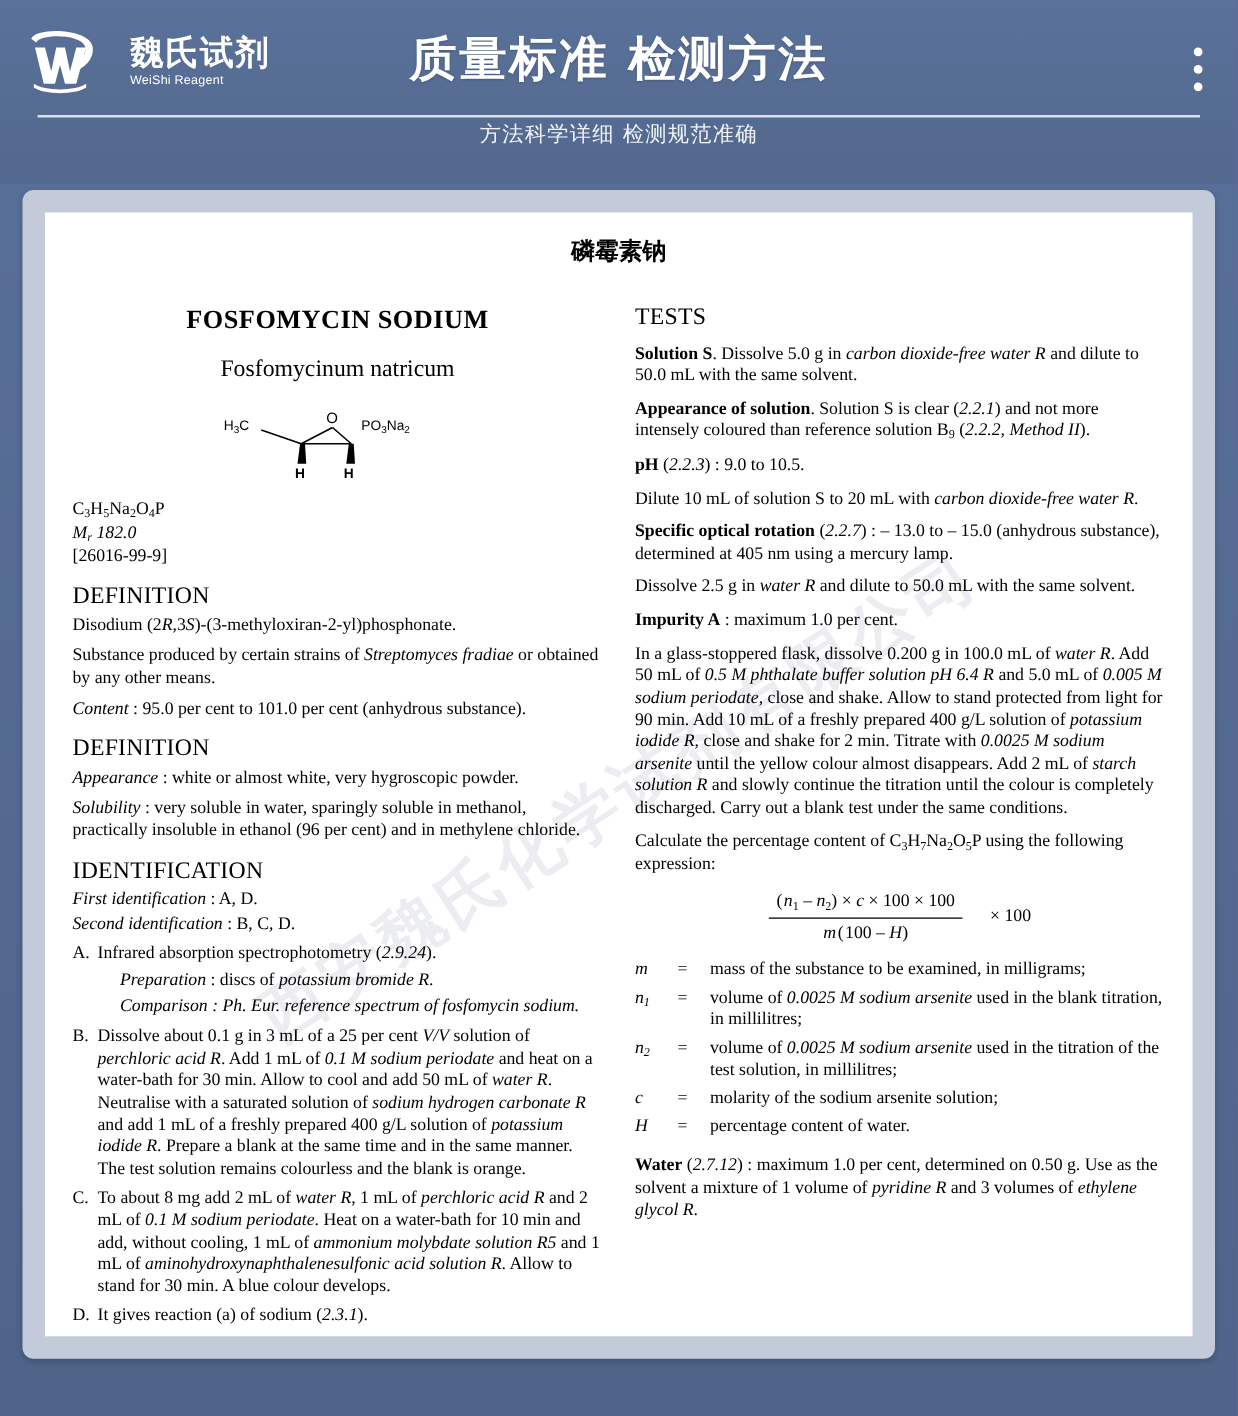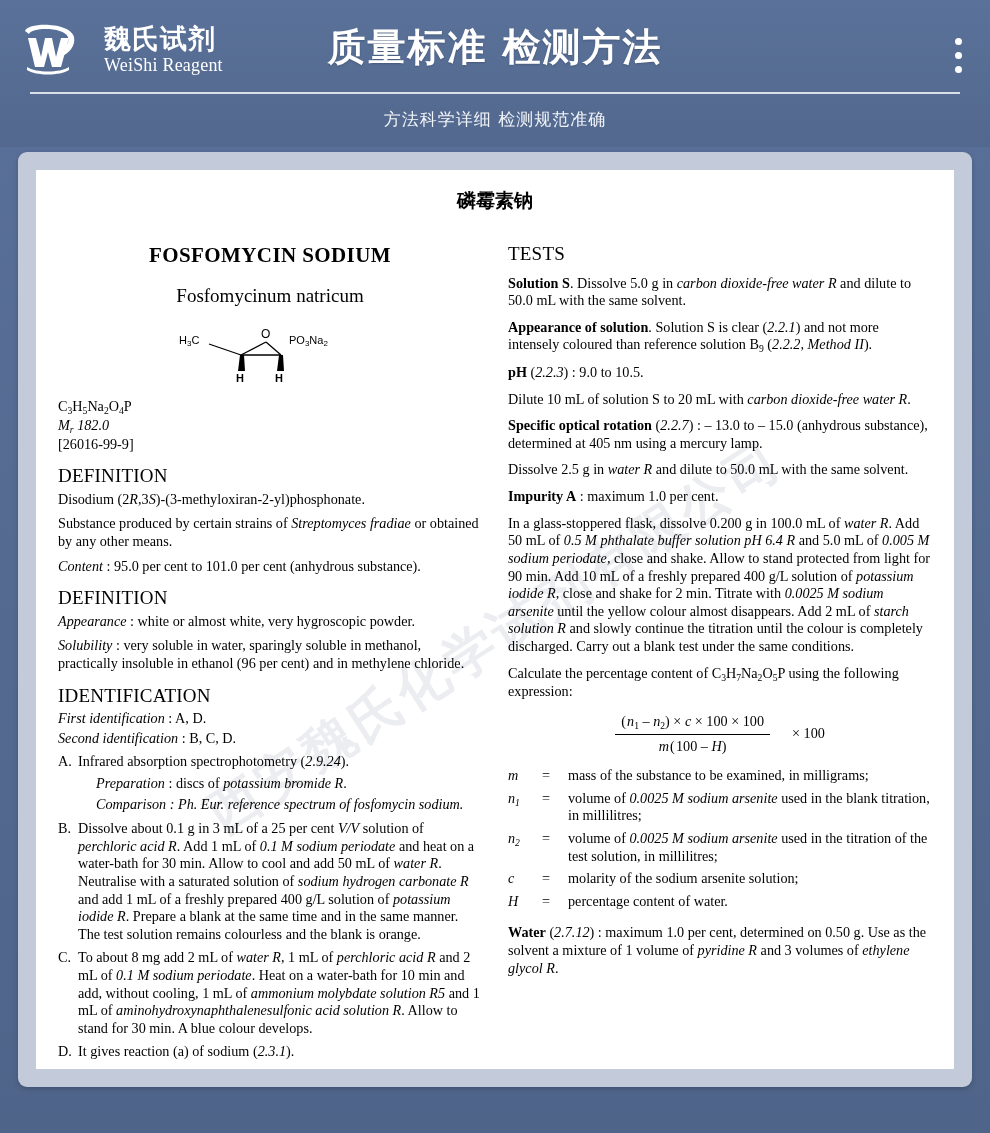--- a/index.html
+++ b/index.html
@@ -28,22 +28,22 @@
     display: flex; align-items: center; gap: 24px;
   }
   #logo-mark { width: 62px; height: 58px; display:block; }
   #logo-text { display: flex; flex-direction: column; line-height: 1; }
   #logo-cn {
     font-family: "DejaVu Sans", sans-serif;
     font-weight: 700; font-size: 27px; color: #ffffff;
     letter-spacing: 1px;
   }
   #logo-en {
-    font-family: Liberation Serif, serif;
-    font-size: 18px; color: #ffffff; margin-top: 4px;
+    font-family: Liberation Sans, sans-serif;
+    font-size: 10px; color: #ffffff; margin-top: 4px;
     letter-spacing: 0.2px;
   }
 
   #header-title {
     position: absolute; left: 0; top: 22px; width: 990px;
     text-align: center;
     font-family: "DejaVu Sans", sans-serif;
     font-weight: 700; font-size: 38px; color: #ffffff;
     letter-spacing: 2px;
     text-shadow: 0 1px 2px rgba(0,0,0,.18);
@@ -55,21 +55,21 @@
     cursor: pointer;
   }
   #kebab-menu i { display:block; width: 7px; height: 7px; border-radius: 50%; background:#fff; }
 
   #header-rule {
     position: absolute; left: 30px; top: 92px; width: 930px; height: 2px;
     background: rgba(255,255,255,.78);
   }
 
   #header-sub {
-    position: absolute; left: 0; top: 108px; width: 990px;
+    position: absolute; left: 0; top: 96px; width: 990px;
     text-align: center;
     font-family: "DejaVu Sans", sans-serif;
     font-size: 17px; color: #f0f3f8; letter-spacing: 1px;
   }
 
   
   #doc-frame {
     position: absolute; left: 18px; top: 152px;
     width: 954px; height: 935px;
     background: #c3cad9;

